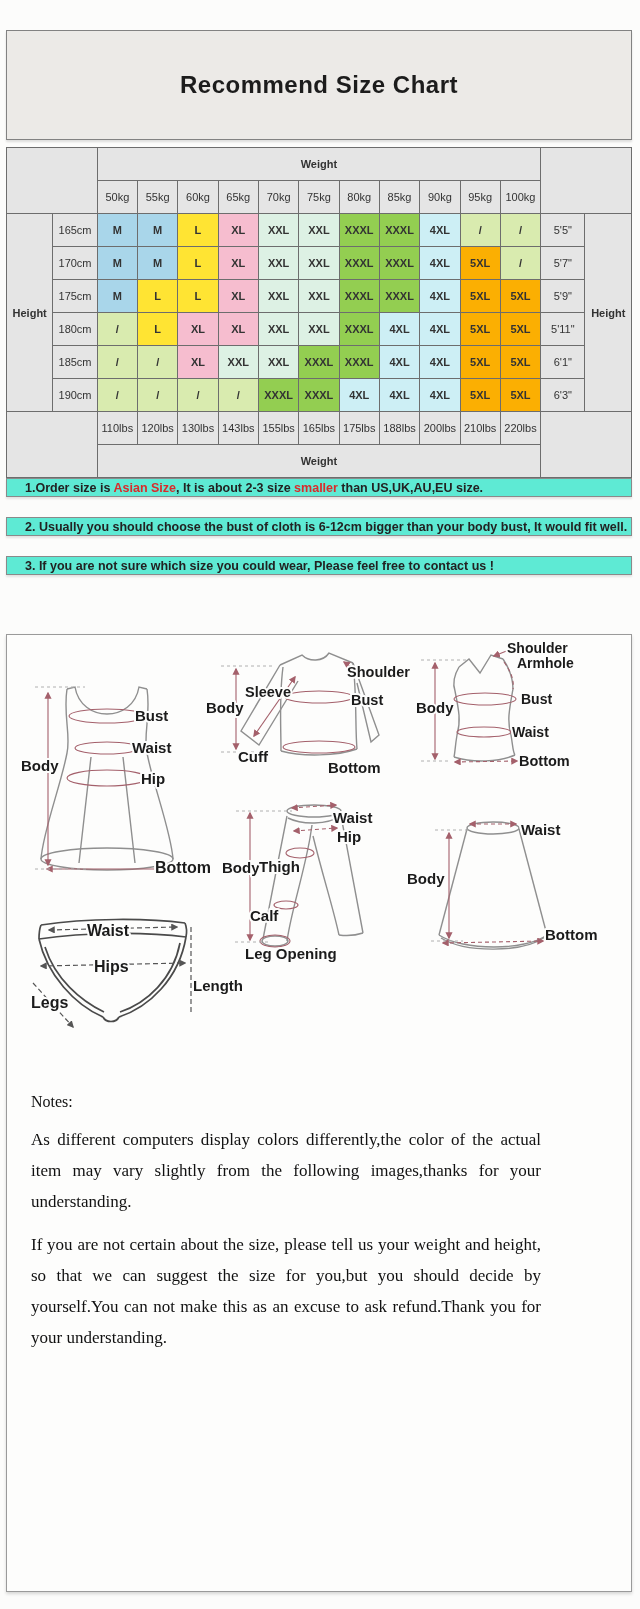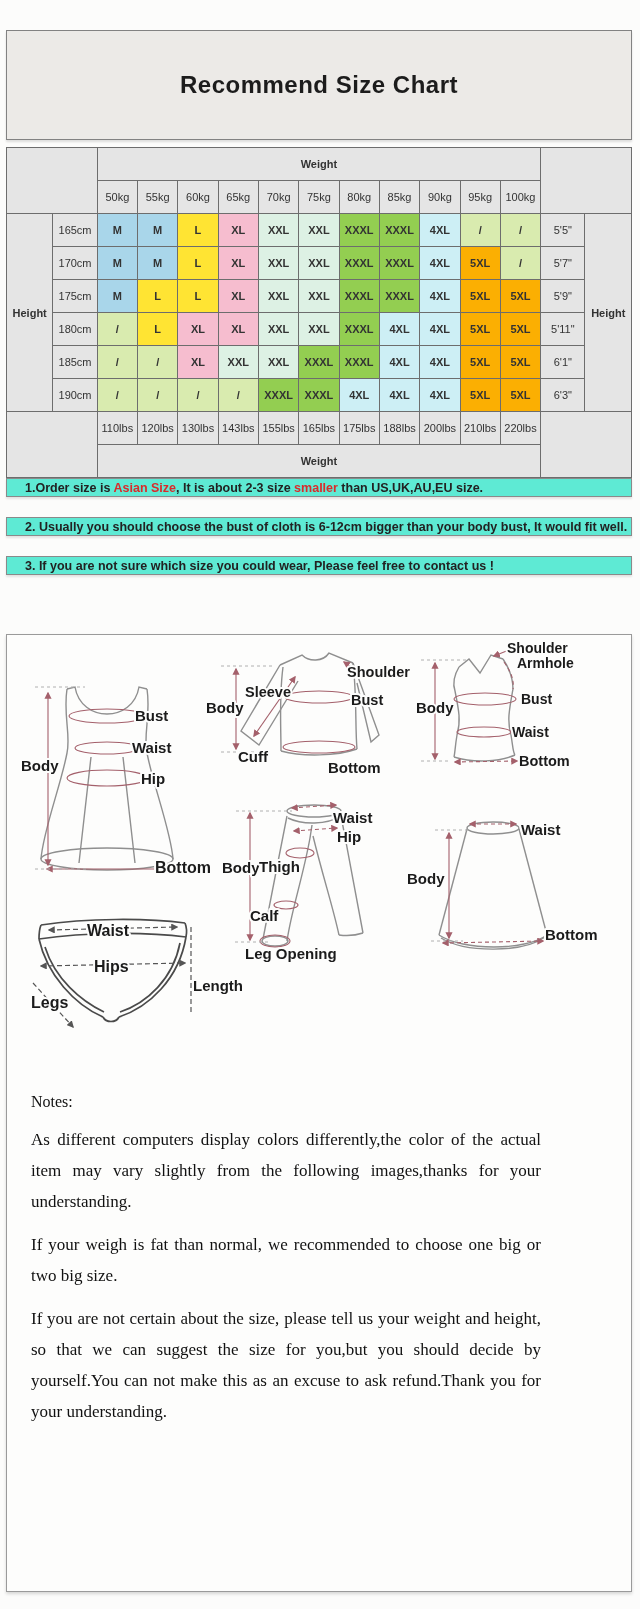--- a/index.html
+++ b/index.html
@@ -340,19 +340,18 @@
           <text x="87" y="337" font-size="16">Hips</text>
           <text x="24" y="373" font-size="16">Legs</text>
           <text x="186" y="356" font-size="15">Length</text>
         </g>
     </svg>
 
     <div class="bottom-notes">
       <div class="nheading">Notes:</div>
       <div>
           <p>As different computers display colors differently,the color of the actual item may vary slightly from the following images,thanks for your understanding.</p>
-          <p>If your weigh is fat than normal, we recommended to choose one big or two big size.</p>
           <p>If you are not certain about the size, please tell us your weight and height, so that we can suggest the size for you,but you should decide by yourself.You can not make this as an excuse to ask refund.Thank you for your understanding.</p>
         </div>
     </div>
   </div>
 
 </div>
 
 </body></html>

